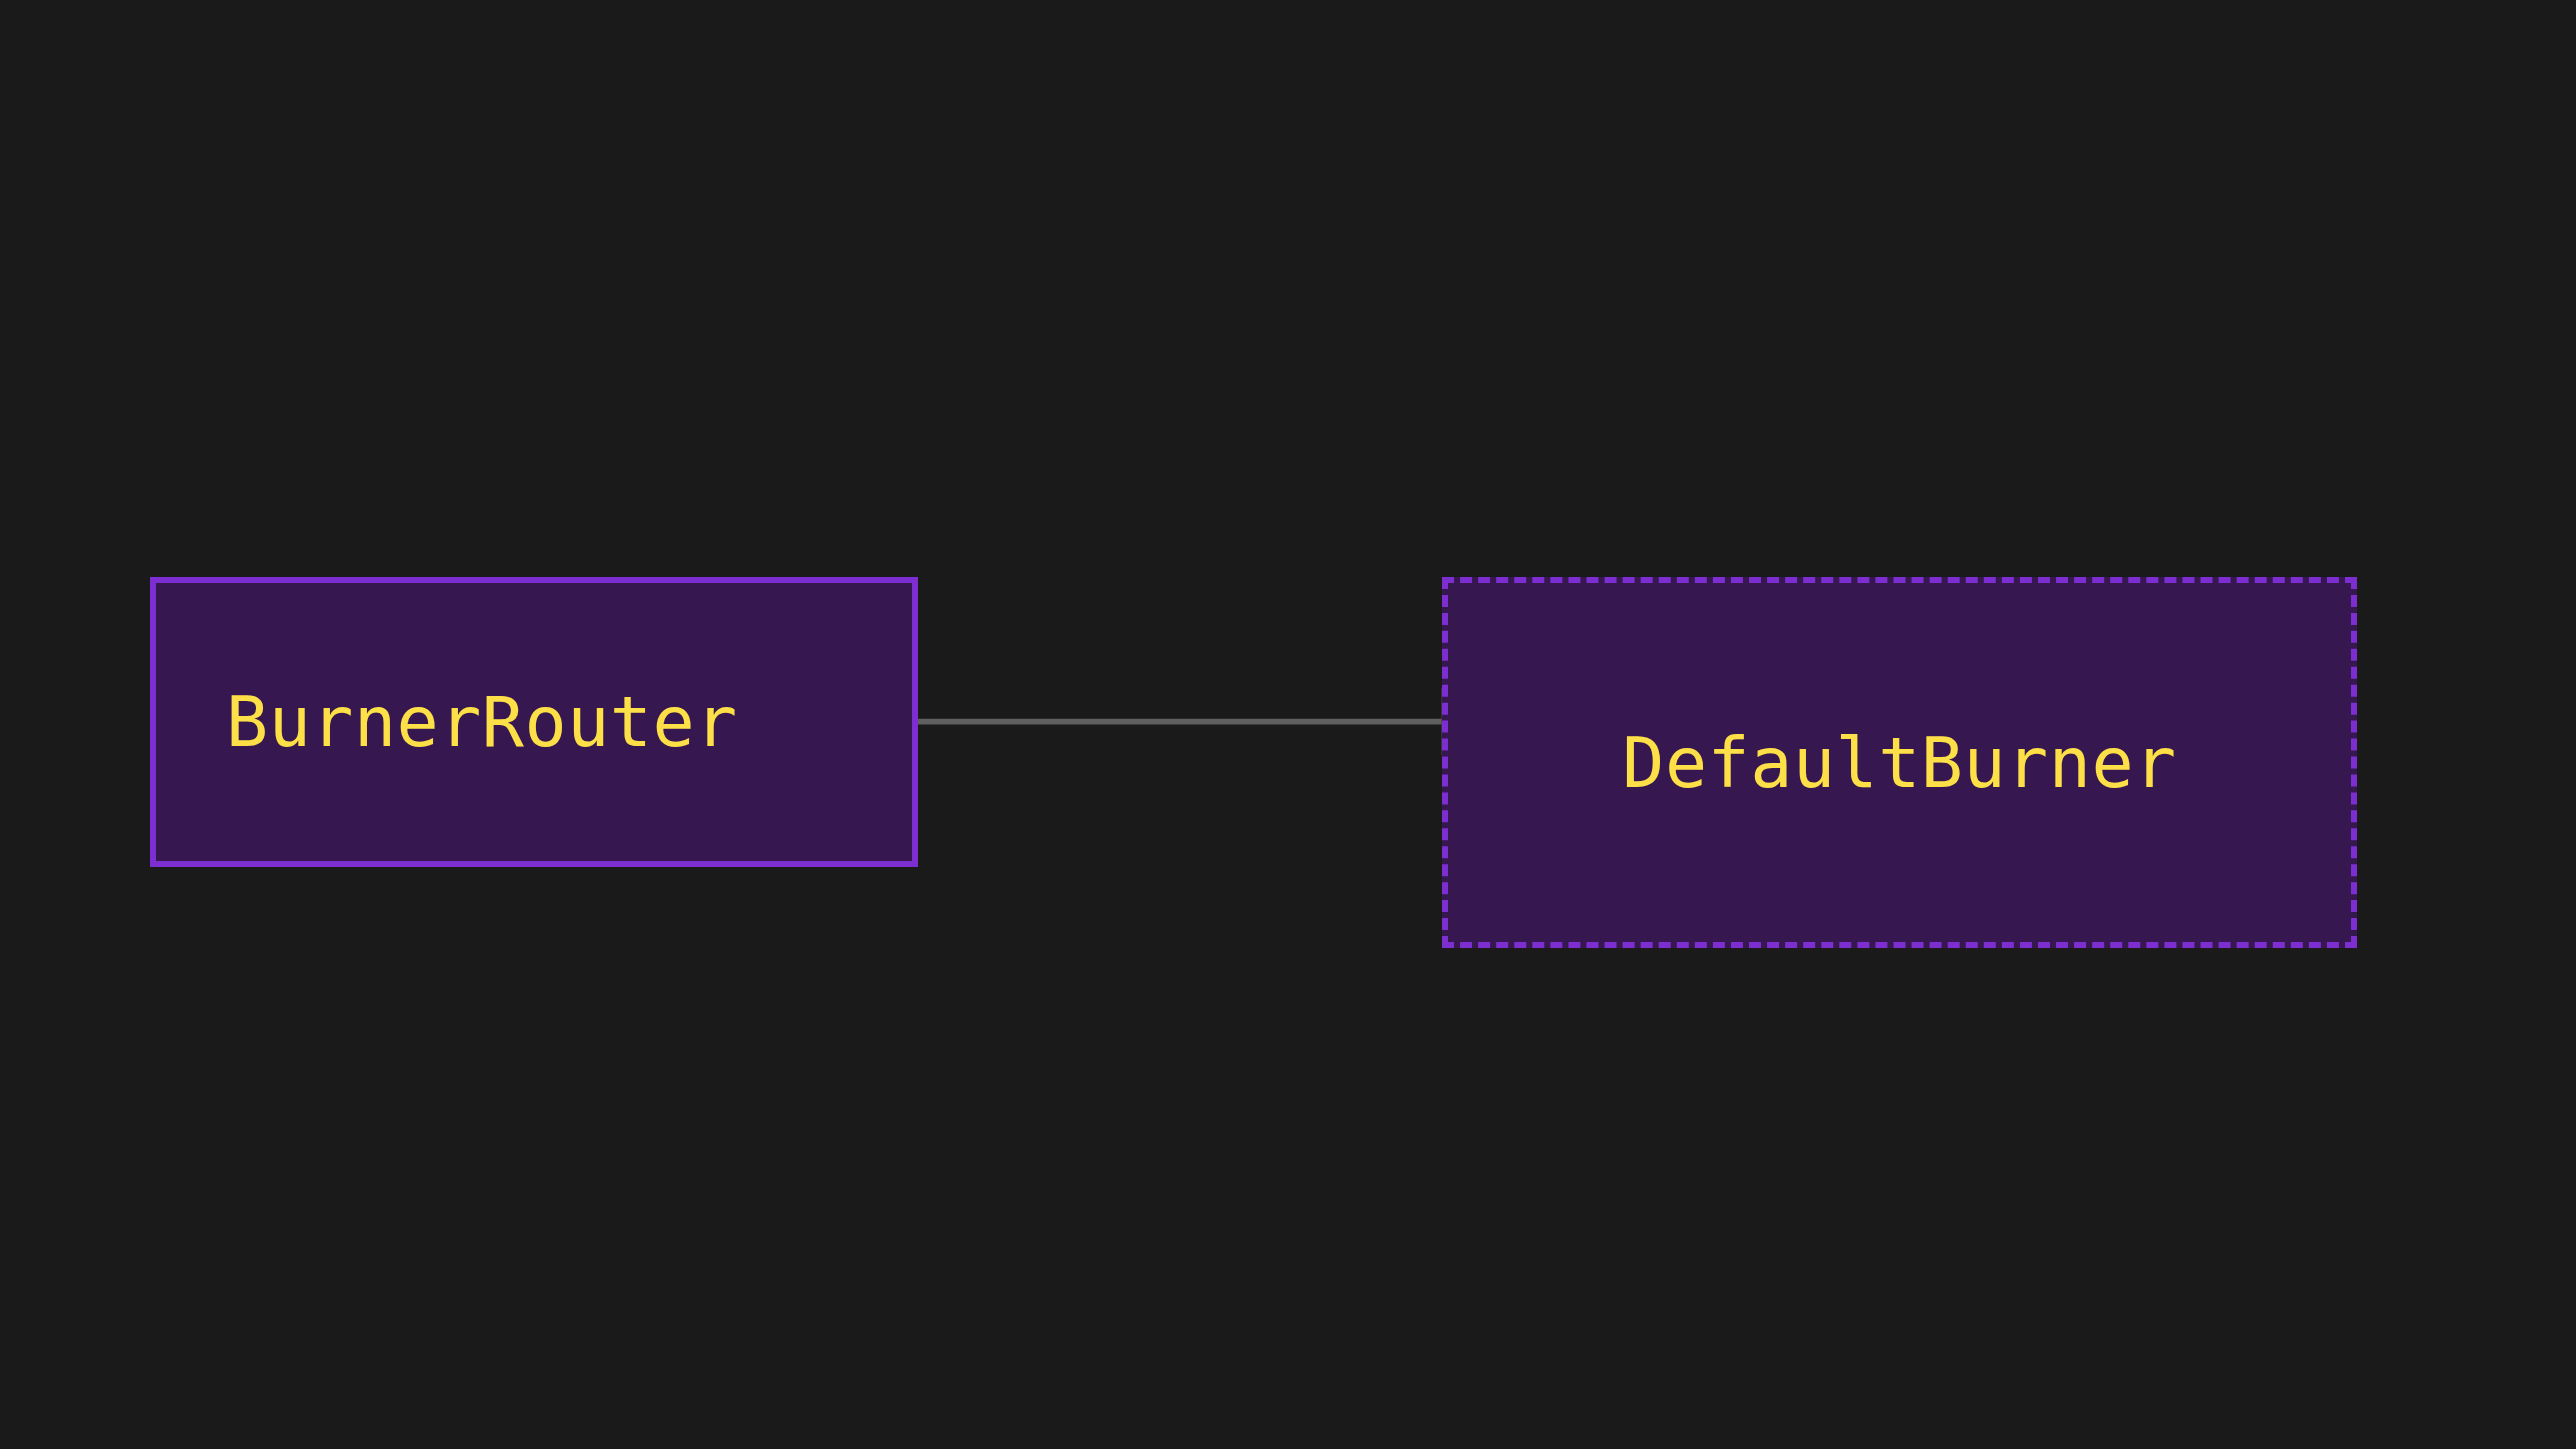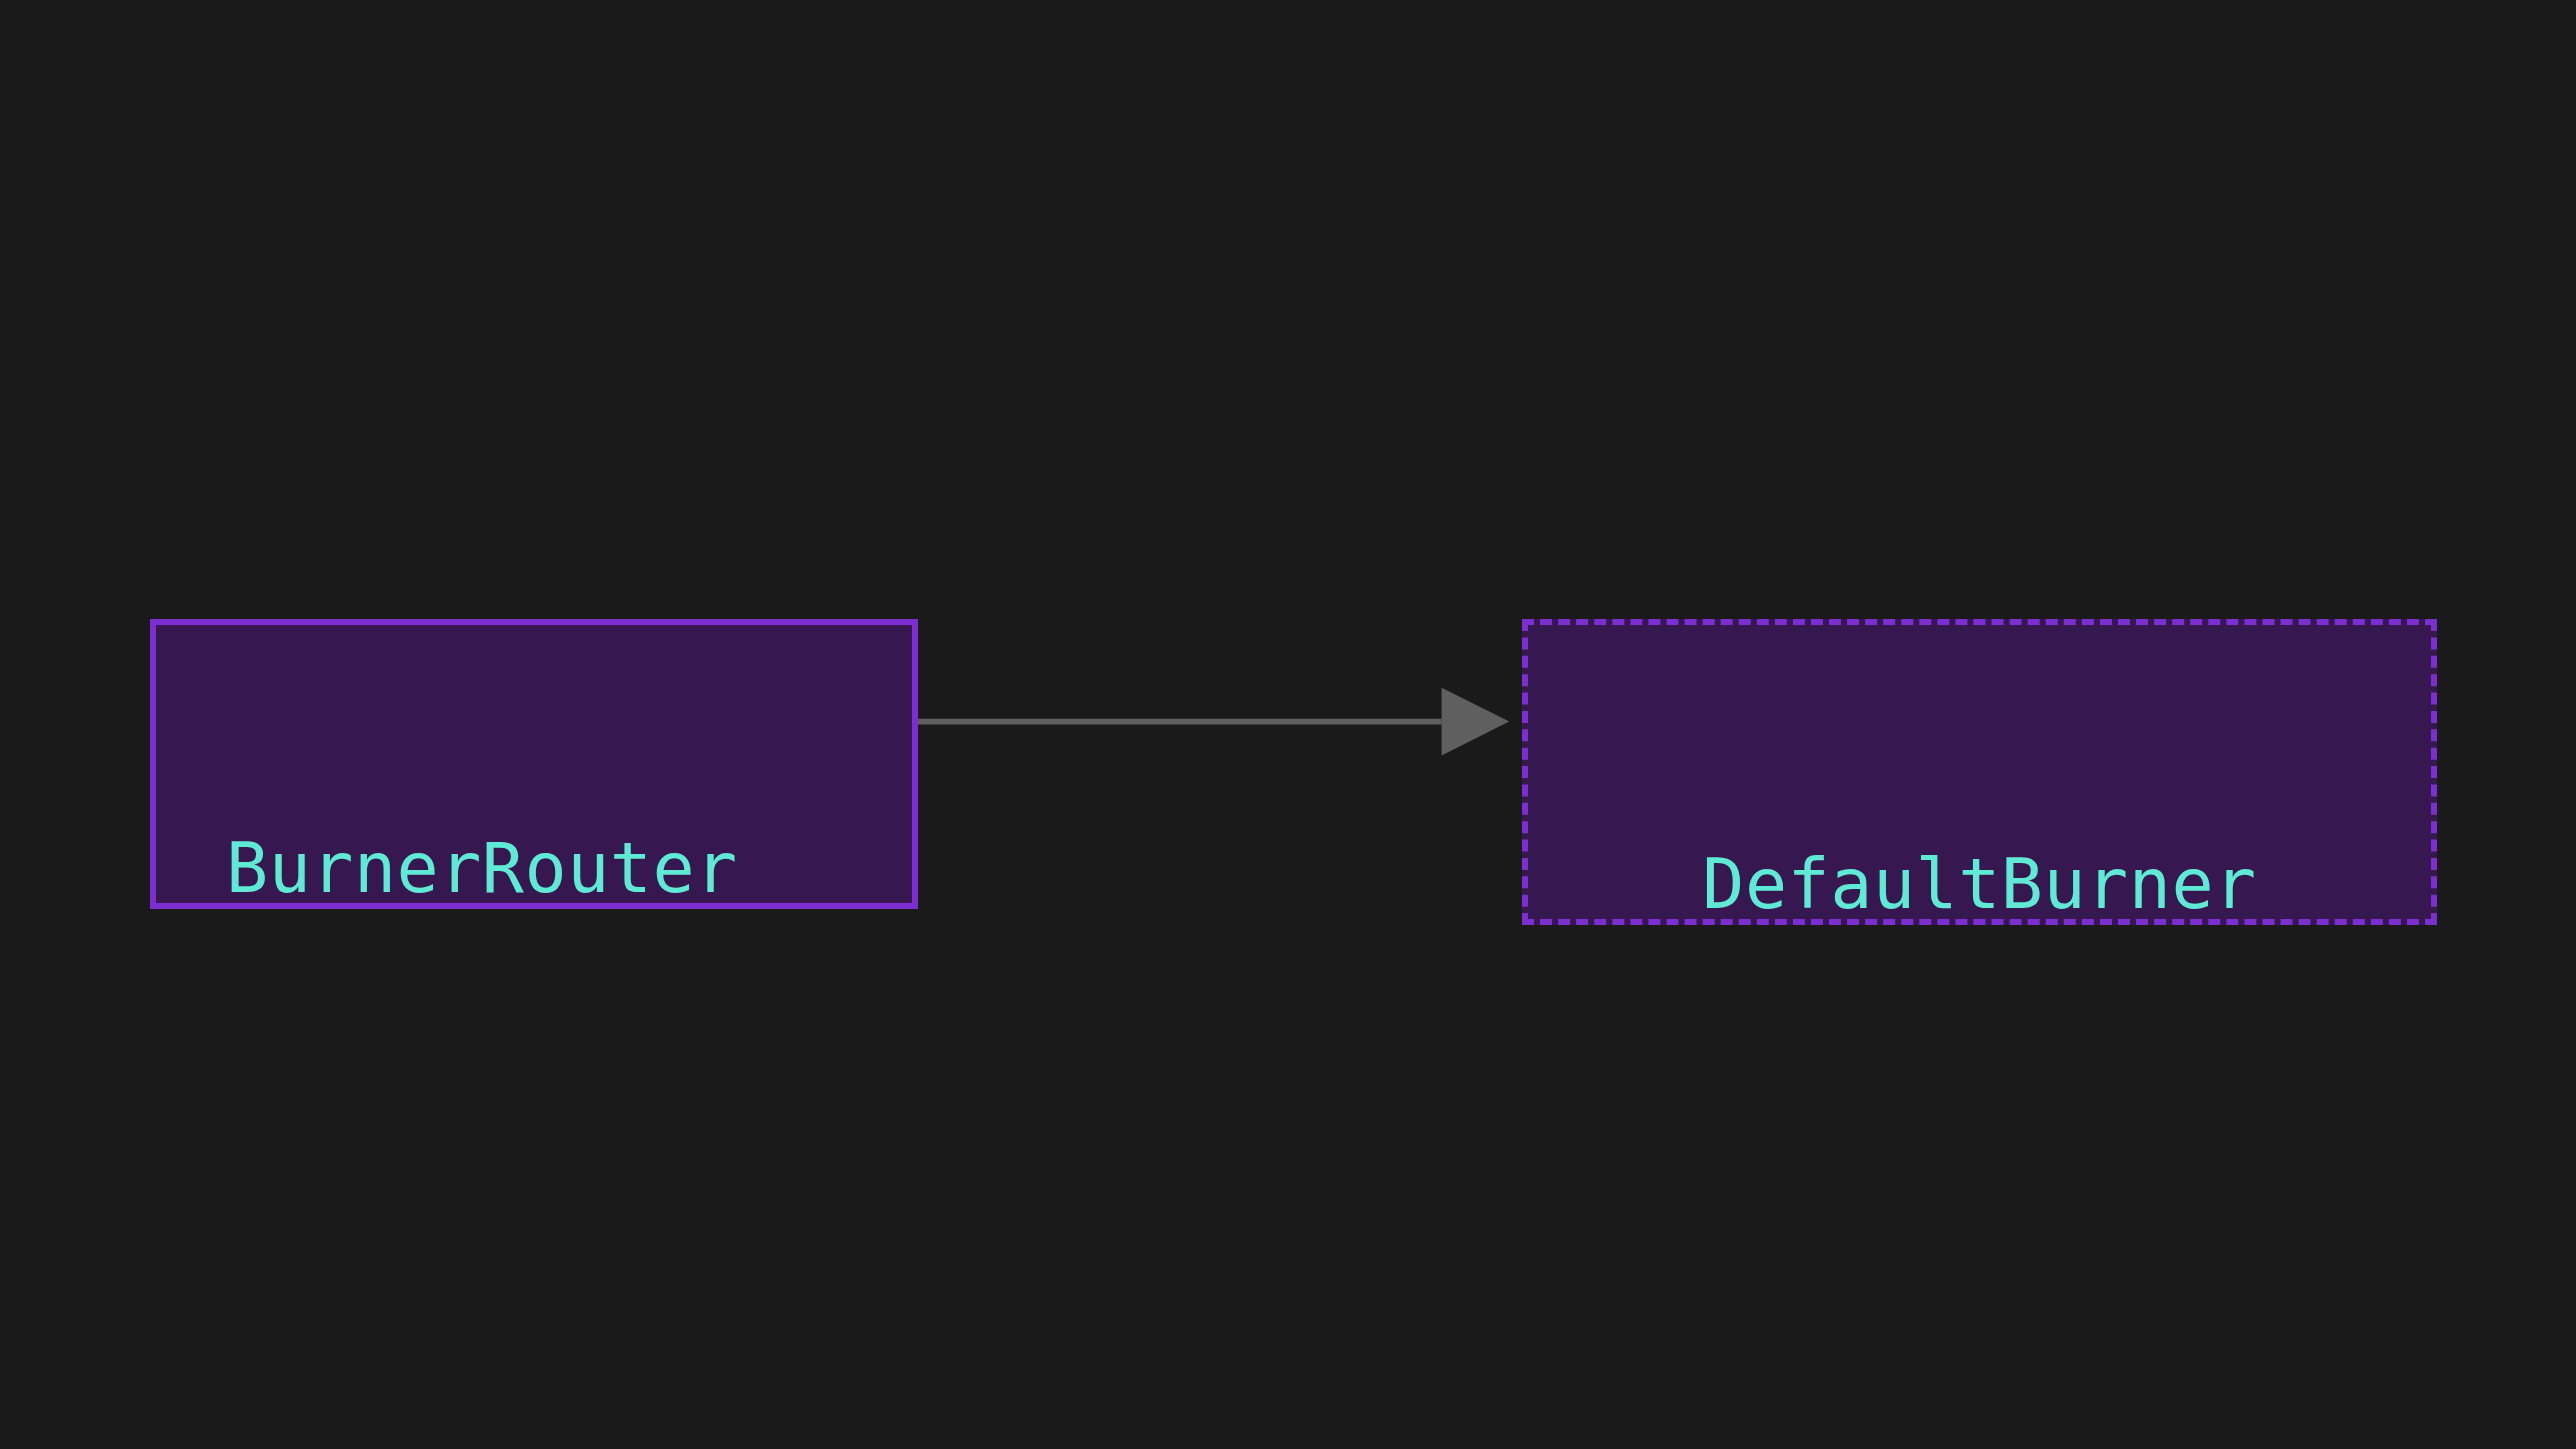--- a/index.html
+++ b/index.html
@@ -12,48 +12,47 @@
     width: 2576px;
     height: 1449px;
     background: #1a1a1a;
     overflow: hidden;
     font-family: "DejaVu Sans Mono", "Liberation Mono", monospace;
   }
   .node {
     position: absolute;
     box-sizing: border-box;
     display: flex;
-    align-items: flex-end;
+    align-items: center;
     justify-content: center;
     background: #36174f;
-    color: #5eead4;
+    color: #fde047;
     font-size: 70px;
     letter-spacing: 0.5px;
     white-space: nowrap;
     user-select: none;
-    margin-top: 42px;
   }
   .node-label {
     line-height: 1;
     display: block;
   }
   #node-burner-router {
     left: 150px;
     top: 577px;
     width: 768px;
     height: 290px;
     border: 6.8px solid #7c2ed1;
     justify-content: flex-start;
     padding-left: 70px;
   }
   #node-default-burner {
-    left: 1522px;
+    left: 1442px;
     top: 577px;
     width: 915px;
-    height: 306px;
+    height: 371px;
     border: 6.8px dashed #7c2ed1;
   }
   #edge-layer {
     position: absolute;
     left: 0;
     top: 0;
     width: 2576px;
     height: 1449px;
     pointer-events: none;
   }

